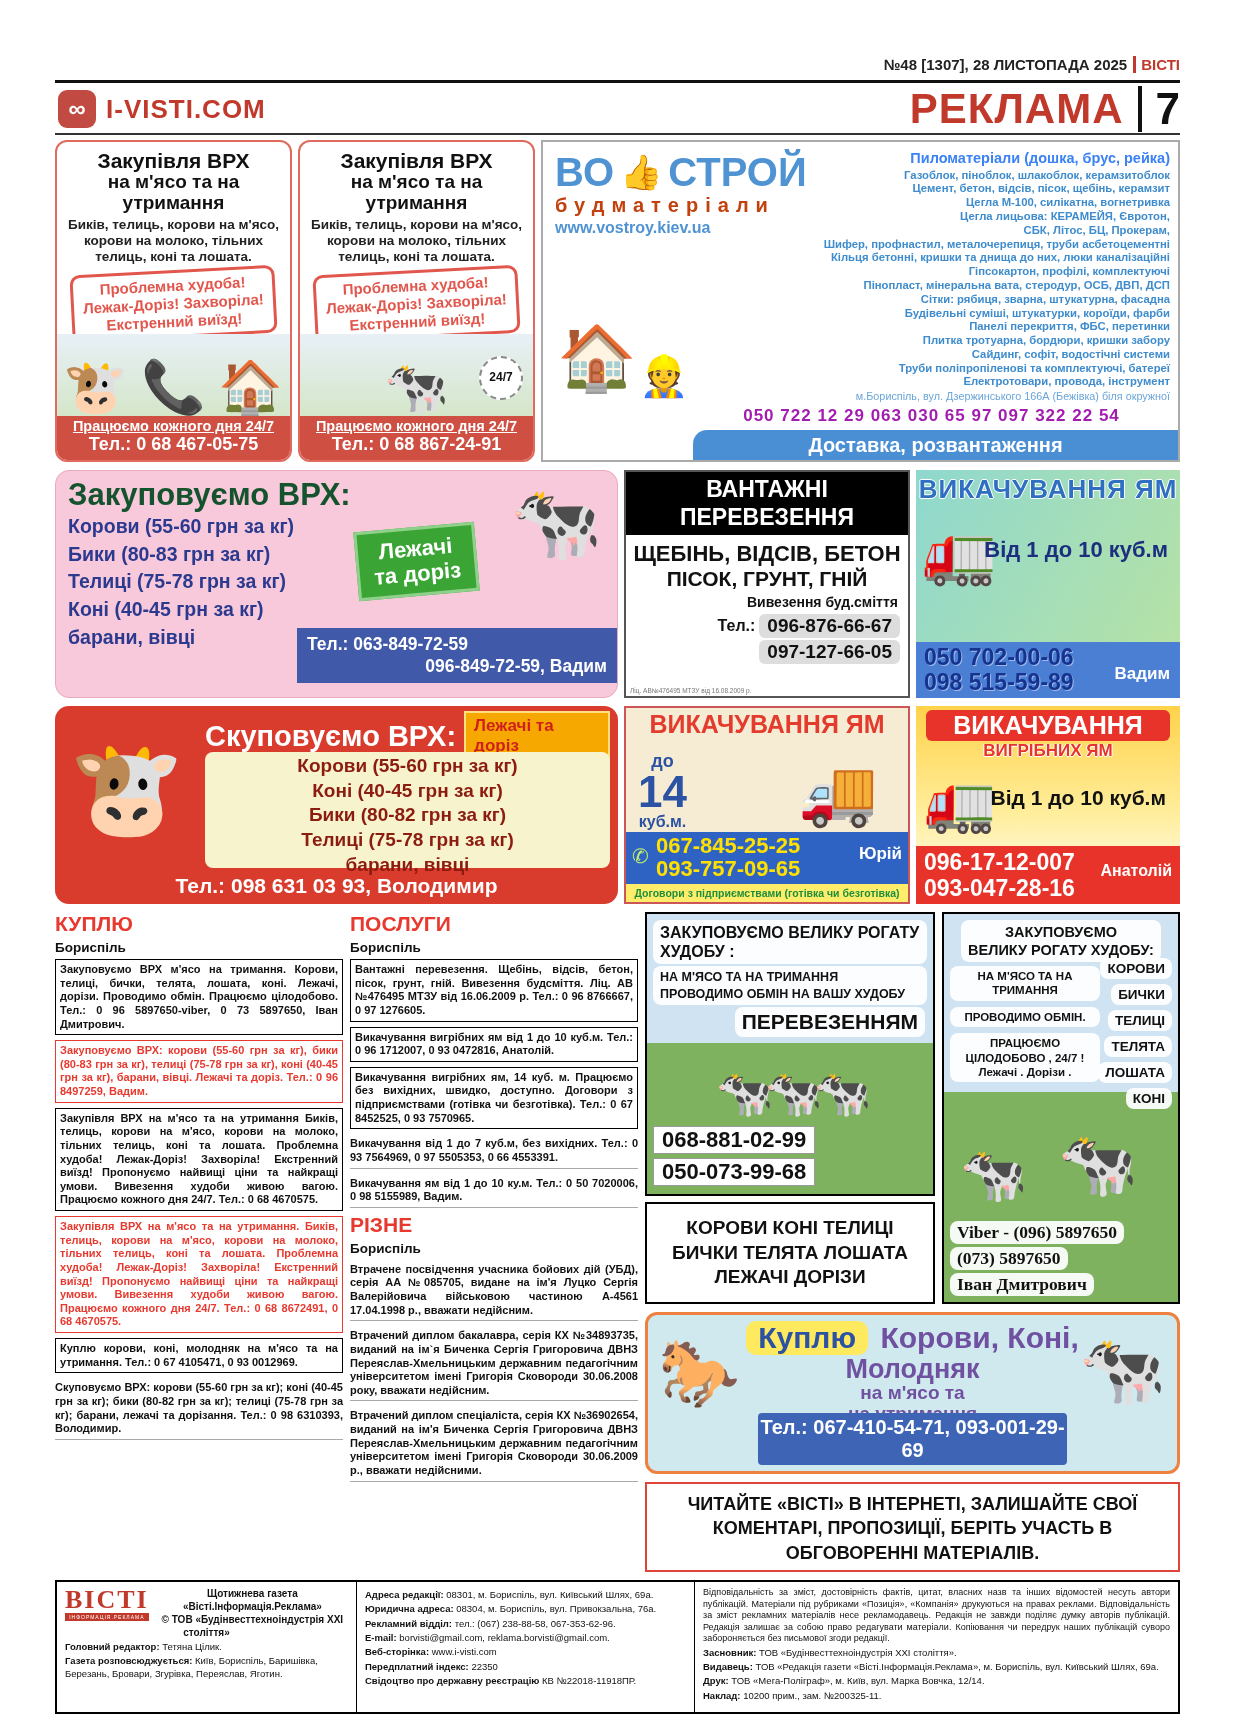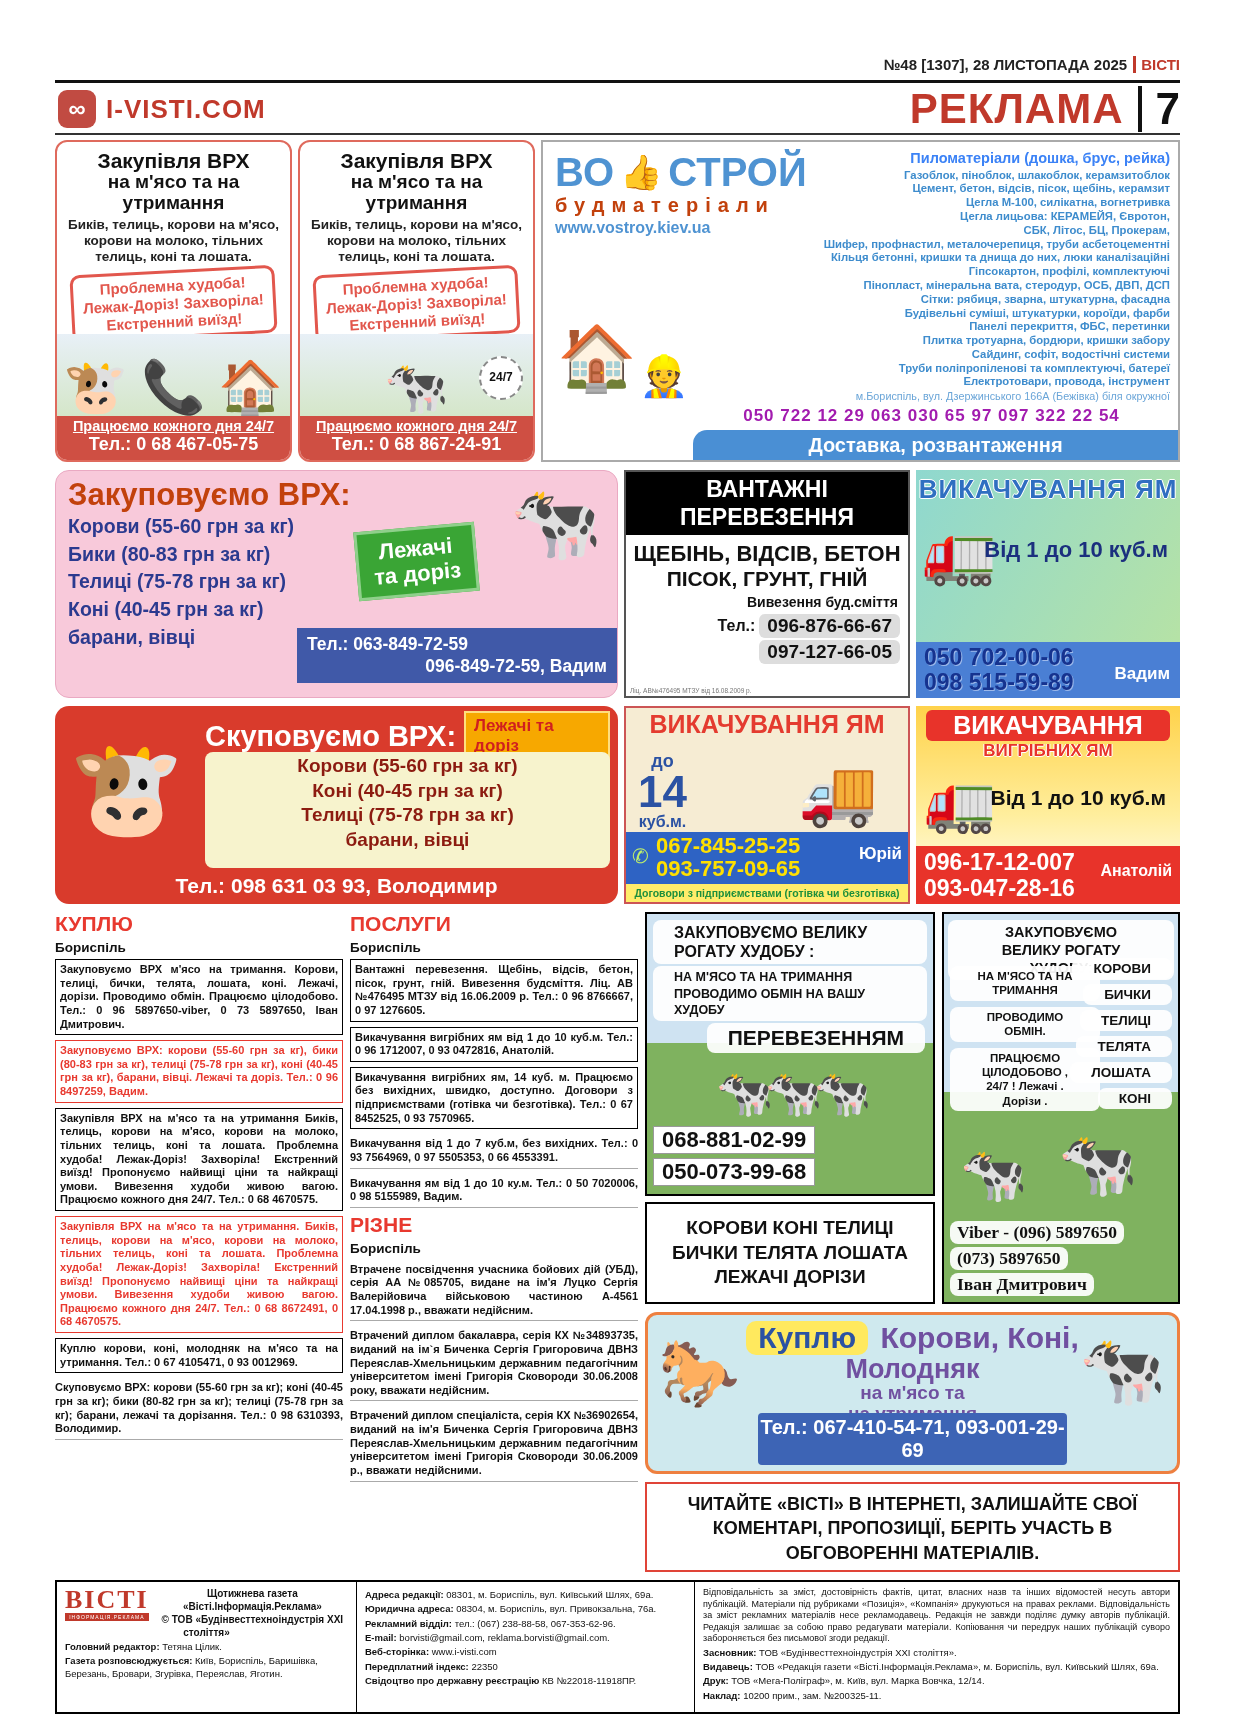--- a/index.html
+++ b/index.html
@@ -56,21 +56,21 @@
            font-weight:bold;font-size:11.3px;line-height:1.22;}
   .vs-head{color:#3b82f6;font-size:14.5px;font-weight:bold;margin-bottom:1px;}
   .vs-addr{color:#6aa5d8;font-weight:normal;font-size:10.8px;margin-top:1px;}
   .vs-phones{position:absolute;left:150px;right:8px;bottom:34px;text-align:center;color:#a21caf;
              font-size:17px;font-weight:bold;letter-spacing:1px;}
   .vs-bar{position:absolute;left:150px;right:0;bottom:0;height:30px;background:#4a8fd4;color:#fff;
           font-size:20px;font-weight:bold;text-align:center;line-height:30px;border-top-left-radius:14px;}
 
   
   .ad-pink{width:563px;background:#f8c9da;border-radius:14px;border:1px solid #eaa9c2;padding:6px 12px;}
-  .pink-title{color:#c2410c;font-size:31px;font-weight:bold;}
+  .pink-title{color:#14532d;font-size:31px;font-weight:bold;}
   .pink-item{color:#2b3a8f;font-size:19.5px;font-weight:bold;line-height:1.42;}
   .pink-badge{position:absolute;left:300px;top:56px;background:#3aa535;color:#fff;font-size:22px;font-weight:bold;
               padding:6px 14px;border:3px solid #8fd08b;transform:rotate(-5deg);line-height:1.15;text-align:center;}
   .pink-cow{position:absolute;right:14px;top:8px;font-size:74px;}
   .pink-bar{position:absolute;right:0;bottom:14px;width:300px;background:#4059a8;color:#fff;
             font-size:17.5px;font-weight:bold;padding:5px 10px;line-height:1.3;}
 
   
   .ad-freight{width:286px;border:2px solid #555;background:#fff;text-align:center;}
   .fr-head{background:#000;color:#fff;font-size:23px;font-weight:bold;line-height:1.2;padding:4px 0;}
@@ -135,21 +135,21 @@
   .cad.boxed{border:1.5px solid #000;}
   .cad.redbox{border:1.5px solid #e8392f;color:#e8392f;}
   .cad.plain{border-bottom:1px solid #aaa;padding-left:0;padding-right:0;}
 
   
   .cright{flex:1;display:flex;flex-direction:column;gap:8px;}
   .cr-top{display:flex;gap:7px;height:392px;}
   .cr-midstack{width:290px;display:flex;flex-direction:column;gap:6px;}
   .ad-cattle{border:2.5px solid #000;background:linear-gradient(#cfe3f2 0 46%,#7fb25f 46% 100%);}
   .cm-main{flex:1;}
-  .bubble{background:rgba(255,255,255,.93);border-radius:8px;padding:3px 21px;display:inline-block;}
+  .bubble{background:rgba(255,255,255,.93);border-radius:8px;padding:3px 7px;display:inline-block;}
   .cm-title{font-size:16px;font-weight:bold;margin:6px 6px 2px 6px;line-height:1.2;}
   .cm-sub{font-size:12.5px;font-weight:bold;margin:2px 6px;line-height:1.3;}
   .cm-big{font-size:21px;font-weight:bold;text-align:right;margin:0 8px;}
   .cm-cows{position:absolute;left:0;right:0;bottom:74px;text-align:center;font-size:46px;letter-spacing:-8px;}
   .cm-phone{position:absolute;left:6px;background:#fff;border:1px solid #999;font-size:22px;font-weight:bold;padding:0 8px;}
   .cm-list{border:2.5px solid #000;background:#fff;height:98px;flex:none;display:flex;align-items:center;justify-content:center;
            text-align:center;font-size:19px;font-weight:bold;line-height:1.3;}
   .ad-cattleR{flex:1;}
   .crr-title{text-align:center;margin:6px 4px 2px 4px;}
   .crr-title .bubble{font-size:14.5px;font-weight:bold;line-height:1.25;}
@@ -338,20 +338,21 @@
 
     <div class="ad ad-redcow">
       <div class="rg-head">
         <span class="rg-title">Скуповуємо ВРХ:</span>
         <span class="rg-badge">Лежачі та доріз</span>
       </div>
       <div class="rg-cow">🐮</div>
       <div class="rg-panel">
         <div class="rg-item">Корови (55-60 грн за кг)</div>
         <div class="rg-item">Коні (40-45 грн за кг)</div>
+        <div class="rg-item">Бики (80-82 грн за кг)</div>
         <div class="rg-item">Телиці (75-78 грн за кг)</div>
         <div class="rg-item">барани, вівці</div>
       </div>
       <div class="rg-bar">Тел.: 098 631 03 93, Володимир</div>
     </div>
 
     <div class="ad ad-pumpY">
       <div class="py-title">ВИКАЧУВАННЯ ЯМ</div>
       <div class="py-vol">
         <div class="v1">до</div>

